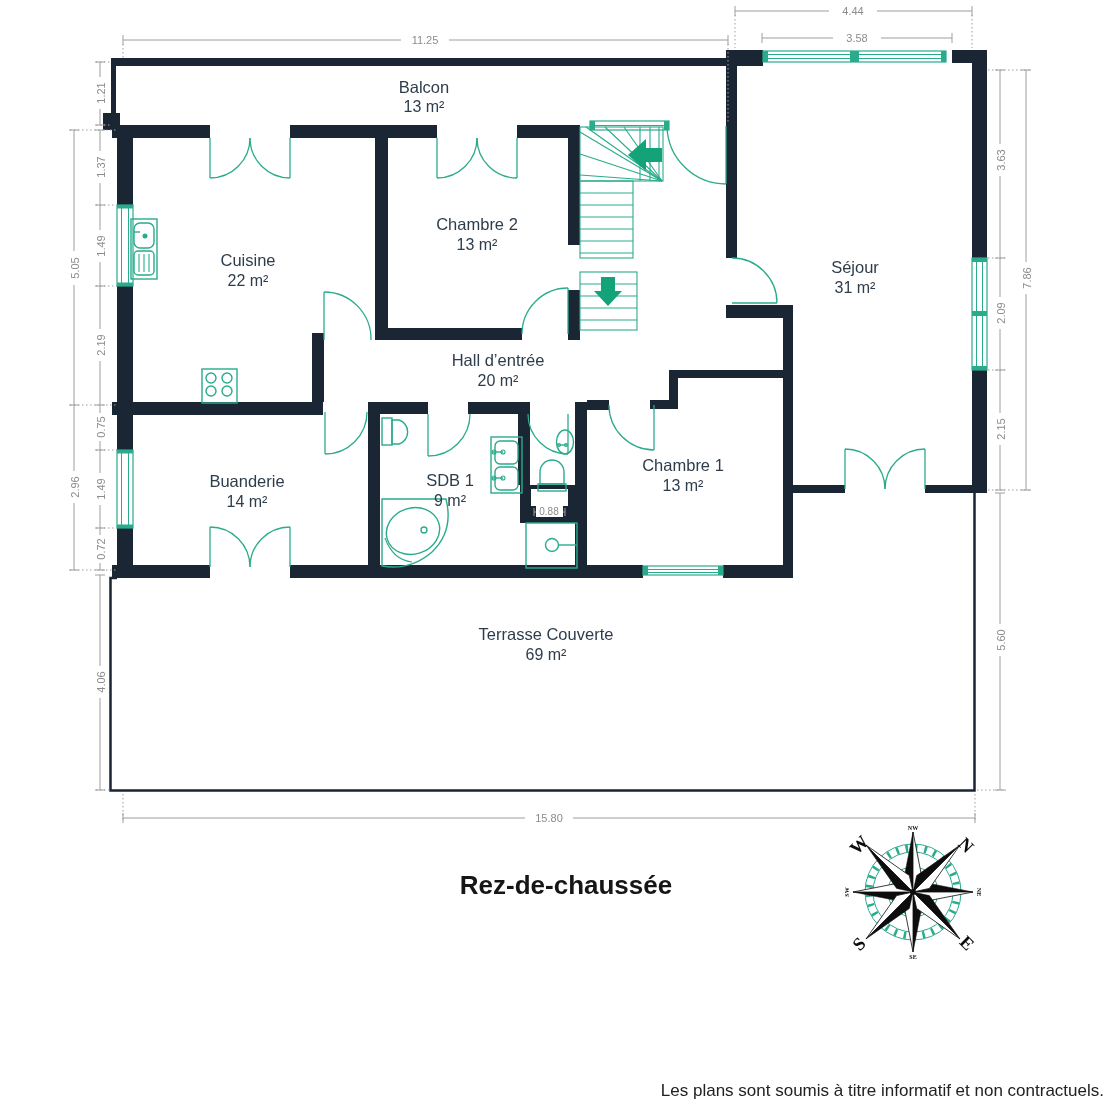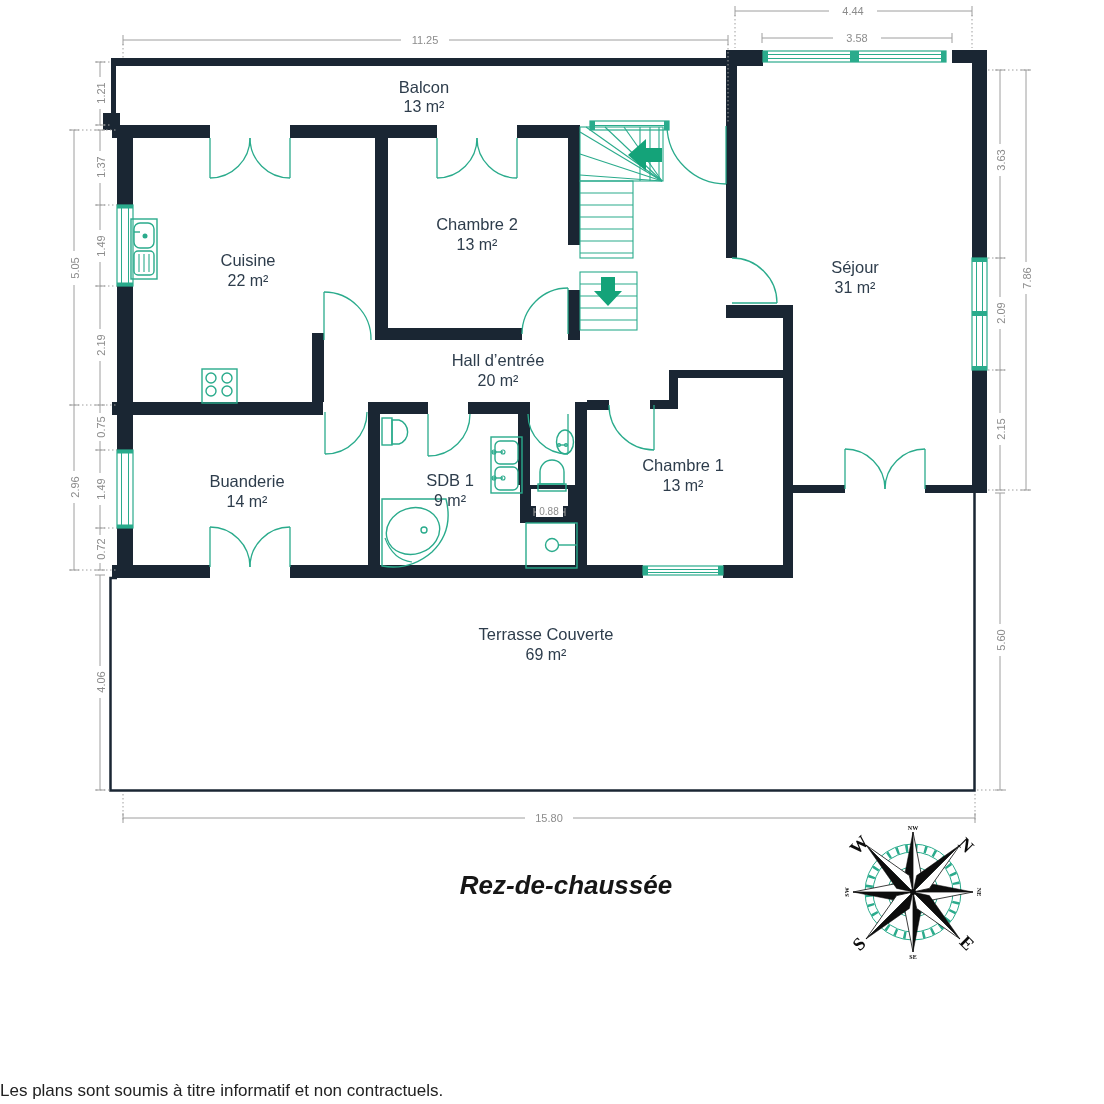--- a/index.html
+++ b/index.html
@@ -23,22 +23,22 @@
   .dim-bg{fill:#fff;}
   .dim-text{font-size:11px;fill:#8c8c8c;text-anchor:middle;}
   .room-name{font-size:16.5px;fill:var(--label);text-anchor:middle;}
   .room-area{font-size:16px;fill:var(--label);text-anchor:middle;}
   .compass-letter{font-family:"Liberation Serif",serif;font-weight:bold;font-size:18px;fill:#0c0c0c;text-anchor:middle;}
   .compass-minor{font-family:"Liberation Serif",serif;font-weight:bold;font-size:6px;fill:#0c0c0c;text-anchor:middle;}
   .star-dark{fill:#0d0d0d;stroke:#0d0d0d;stroke-width:0.5;}
   .star-light{fill:#fff;stroke:#0d0d0d;stroke-width:0.8;}
   .star-teal{stroke:var(--fixture);stroke-width:1;fill:none;}
   .floor-title{position:absolute;left:406px;top:870px;width:320px;text-align:center;
-               font-size:26px;font-weight:bold;color:#161616;font-style:italic;}
-  .footer-note{position:absolute;left:0;top:1081px;width:1104px;text-align:left;
+               font-size:26px;font-weight:bold;color:#161616;}
+  .footer-note{position:absolute;left:0;top:1081px;width:1104px;text-align:right;
                font-size:17px;color:#222;}
 </style>
 </head>
 <body>
 
 <div class="page">
 <svg class="plan-svg" width="1104" height="1104" viewBox="0 0 1104 1104">
 
   <g>
 

